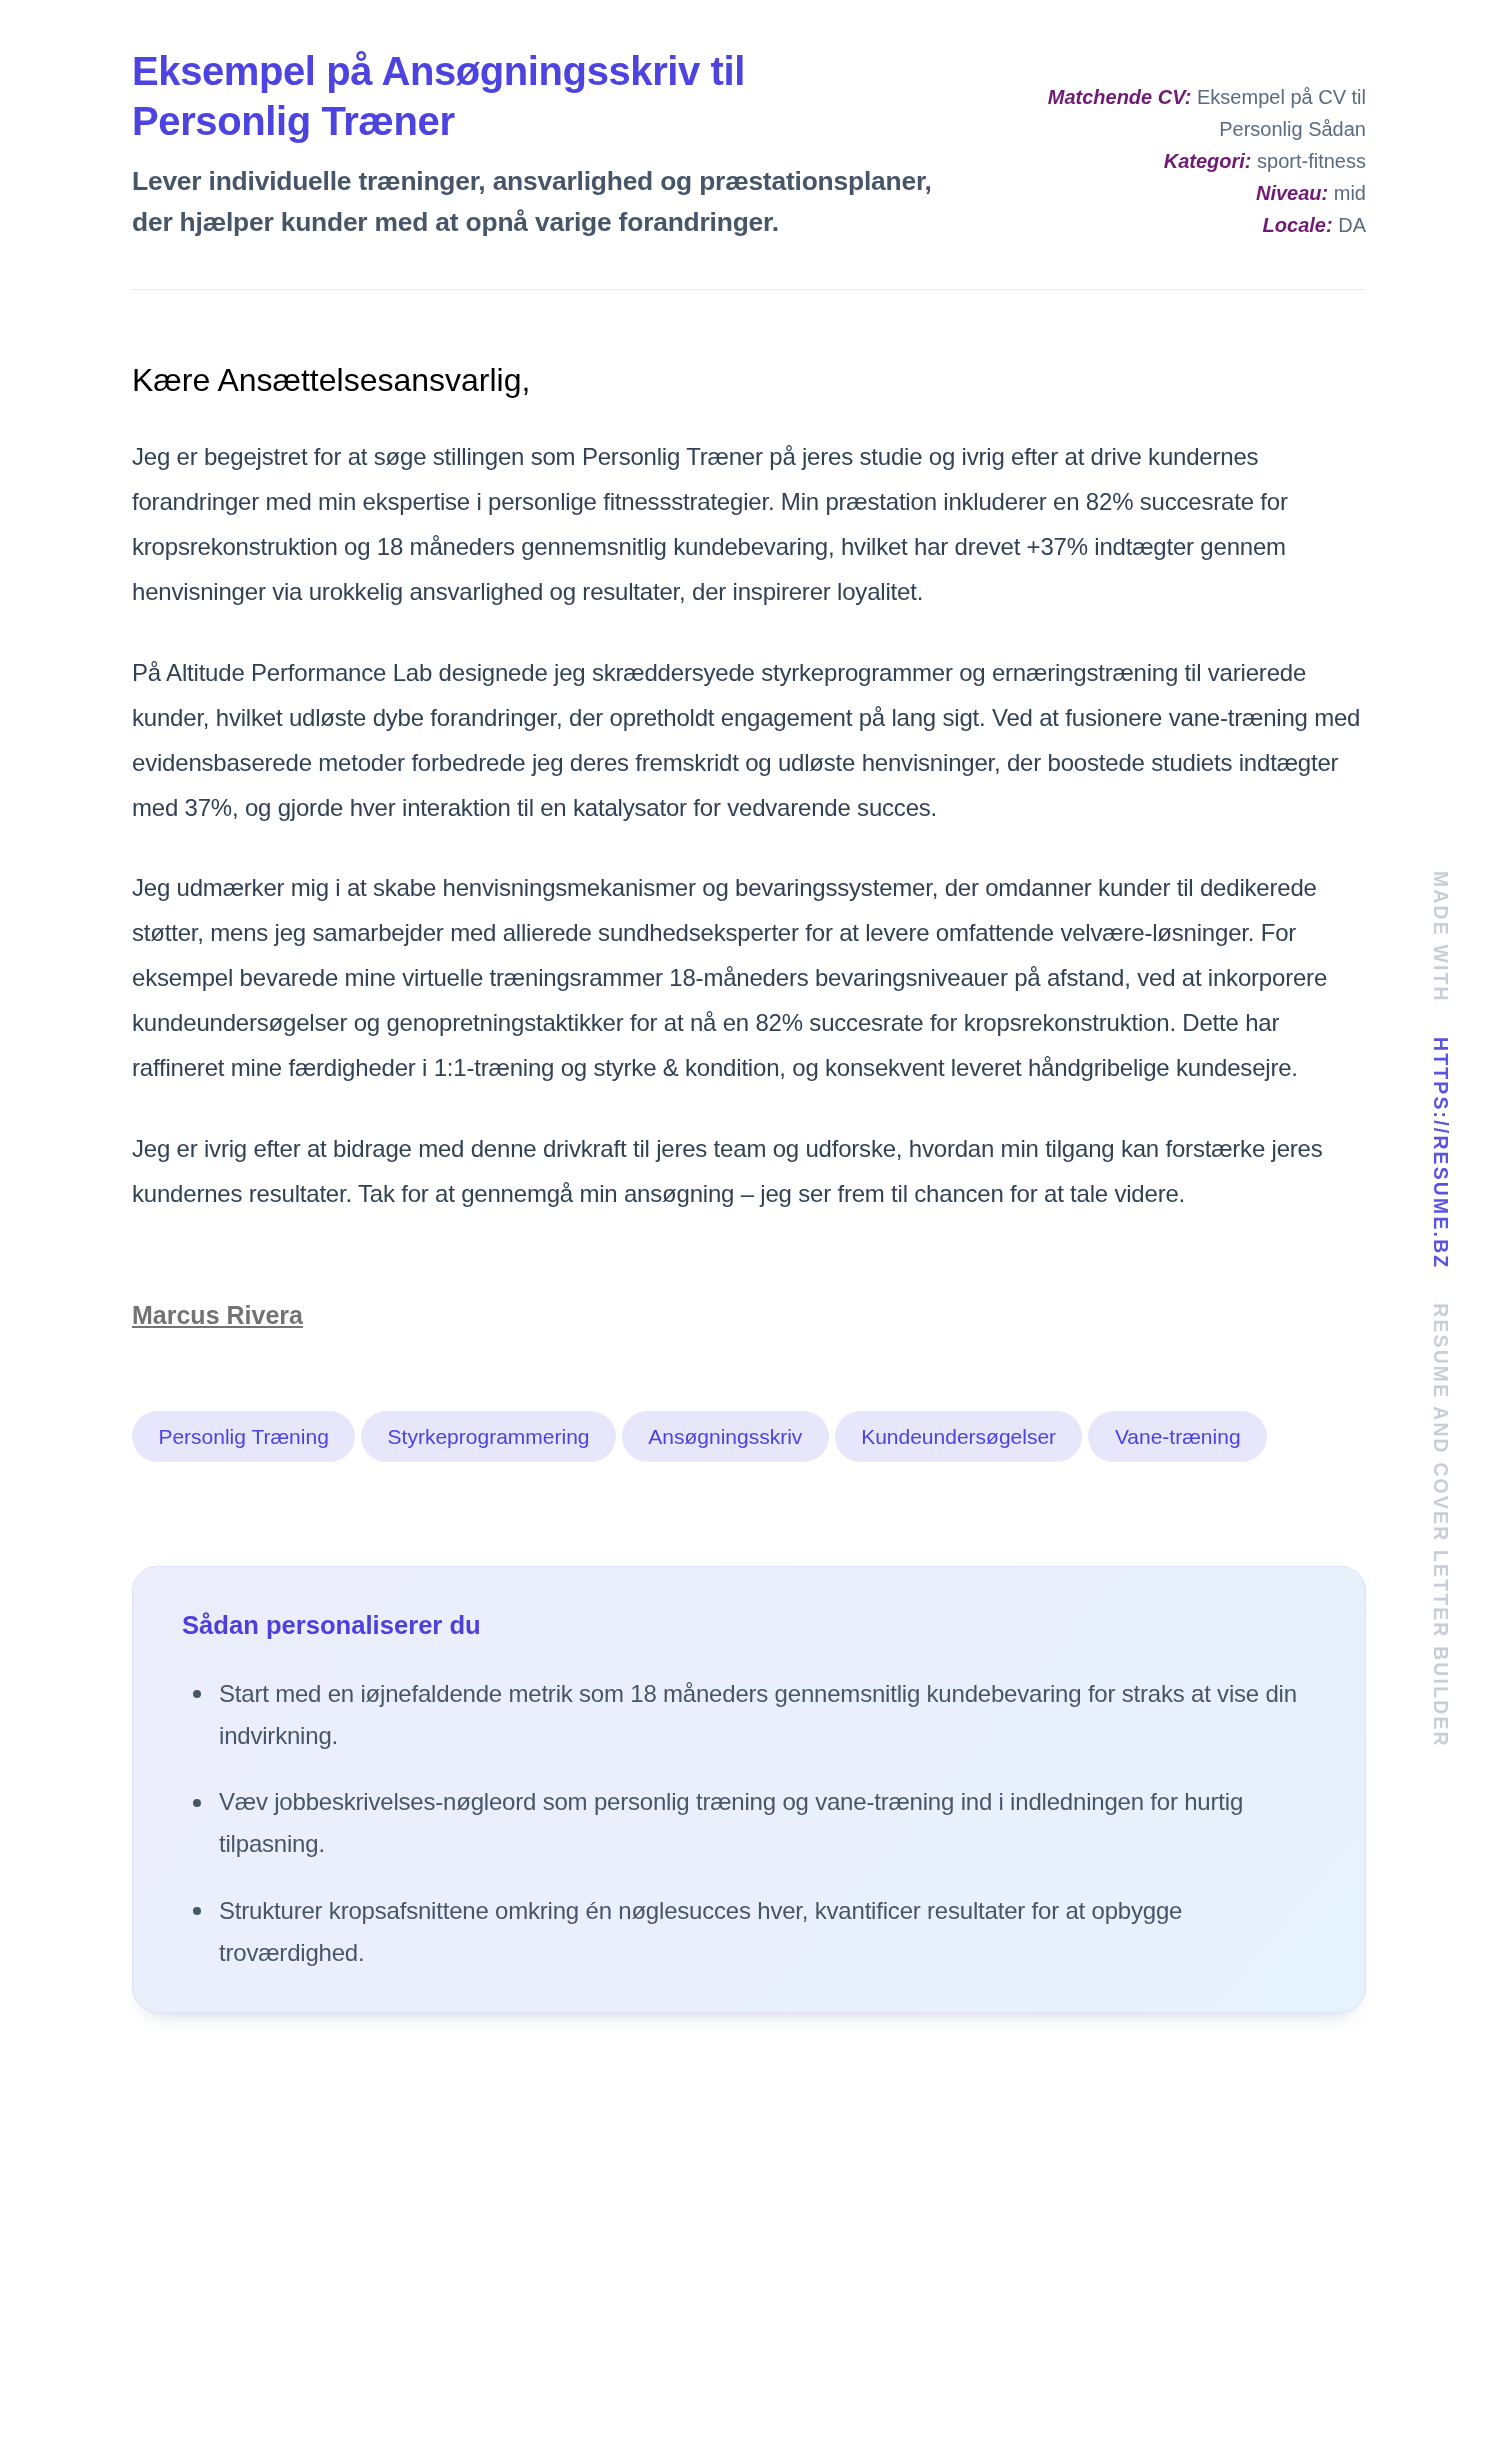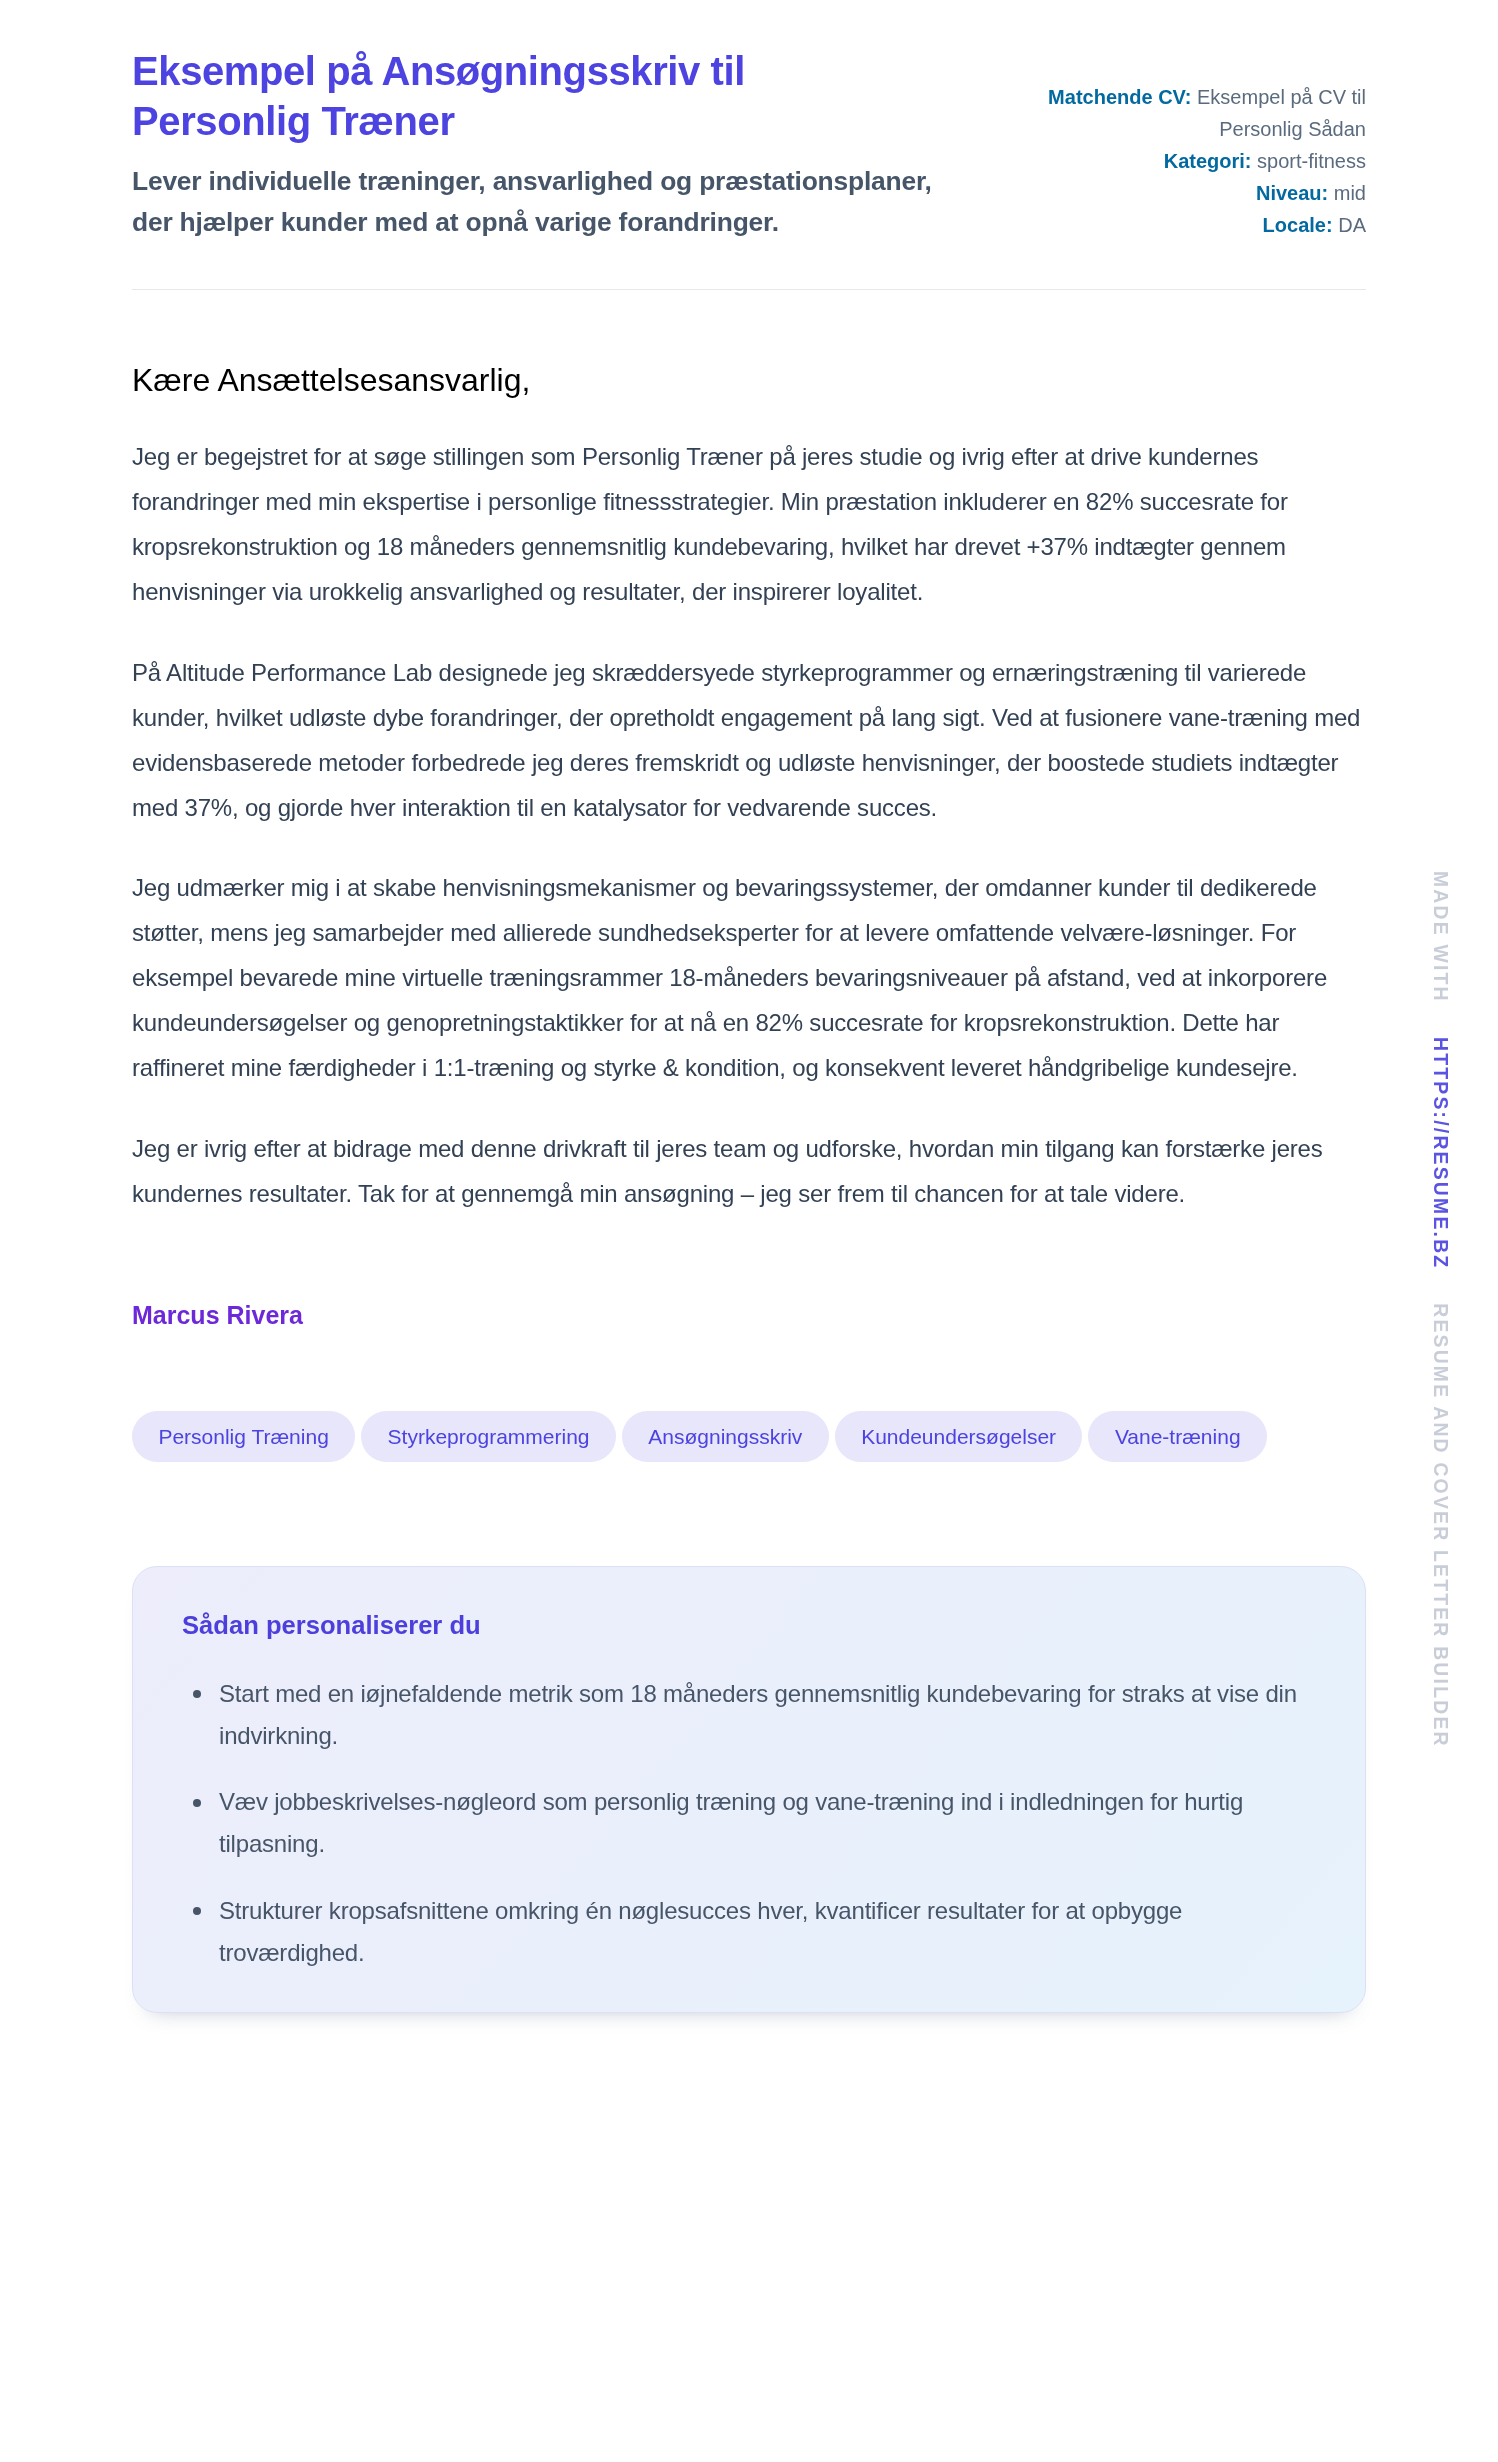--- a/index.html
+++ b/index.html
@@ -8,32 +8,32 @@
   .page { position:relative; width:1498px; min-height:2462px; background:#fff; overflow:hidden; }
   .content { padding:46px 132px 0 132px; }
 
   
   .header { display:flex; justify-content:space-between; align-items:center; }
   .header-left { max-width:828px; }
   .page-title { font-size:40px; line-height:1.26; font-weight:700; color:#4c43e0; letter-spacing:-0.4px; max-width:802px; }
   .page-subtitle { margin-top:14px; font-size:26.4px; line-height:1.56; font-weight:700; color:#475569; max-width:890px; letter-spacing:-0.2px; }
   .meta { width:333px; margin-top:32px; text-align:right; font-size:20px; line-height:1.6; color:#5b6b7f; }
   .meta-row { }
-  .meta-label { font-weight:700; color:#0369a1; }
+  .meta-label { font-weight:700; color:#701a75;font-style:italic; }
 
   .divider { border:none; border-top:1.8px solid #e5e7eb; margin-top:46px; }
 
   
   .letter { margin-top:72px; }
   .salutation { font-size:32px; font-weight:400; color:#000000; }
   .letter p { font-size:24px; line-height:1.88; color:#334155; margin-top:35px; letter-spacing:-0.2px; max-width:1234px; }
 
   
   .signature { margin-top:85px; }
-  .sig-name { font-size:25px; font-weight:700; color:#6d28d9; }
+  .sig-name { font-size:25px; font-weight:700; color:#737373;text-decoration:underline; }
   .sig-role { margin-top:26.4px; font-size:24px; color:#475569; display:flex; align-items:center; }
   .sig-sep { display:inline-block; width:0; height:30px; border-left:1.8px solid #64748b; margin:0 14px; }
 
   
   .tags { margin-top:81px; display:flex; flex-wrap:wrap; gap:6px; }
   .tag-pill { display:inline-block; background:#e7e6fa; color:#4c43e0; font-size:21px; line-height:1; padding:15px 26.4px; border-radius:880px; }
 
   
   .tips-box { margin-top:104px; margin-bottom:85px; background:linear-gradient(130deg,#ededfb 0%,#e9f0fb 55%,#e6f2fc 100%);
     border:0.9px solid #dbe0f4; border-radius:25px; padding:44px 49px 39px 49px;

